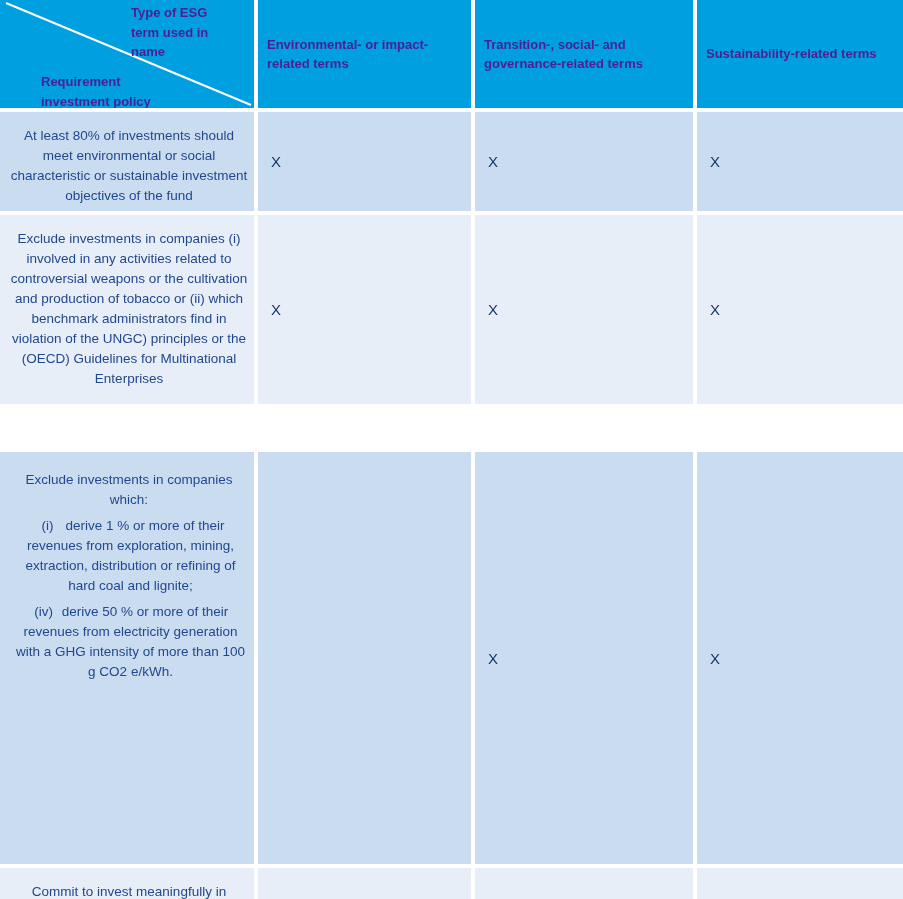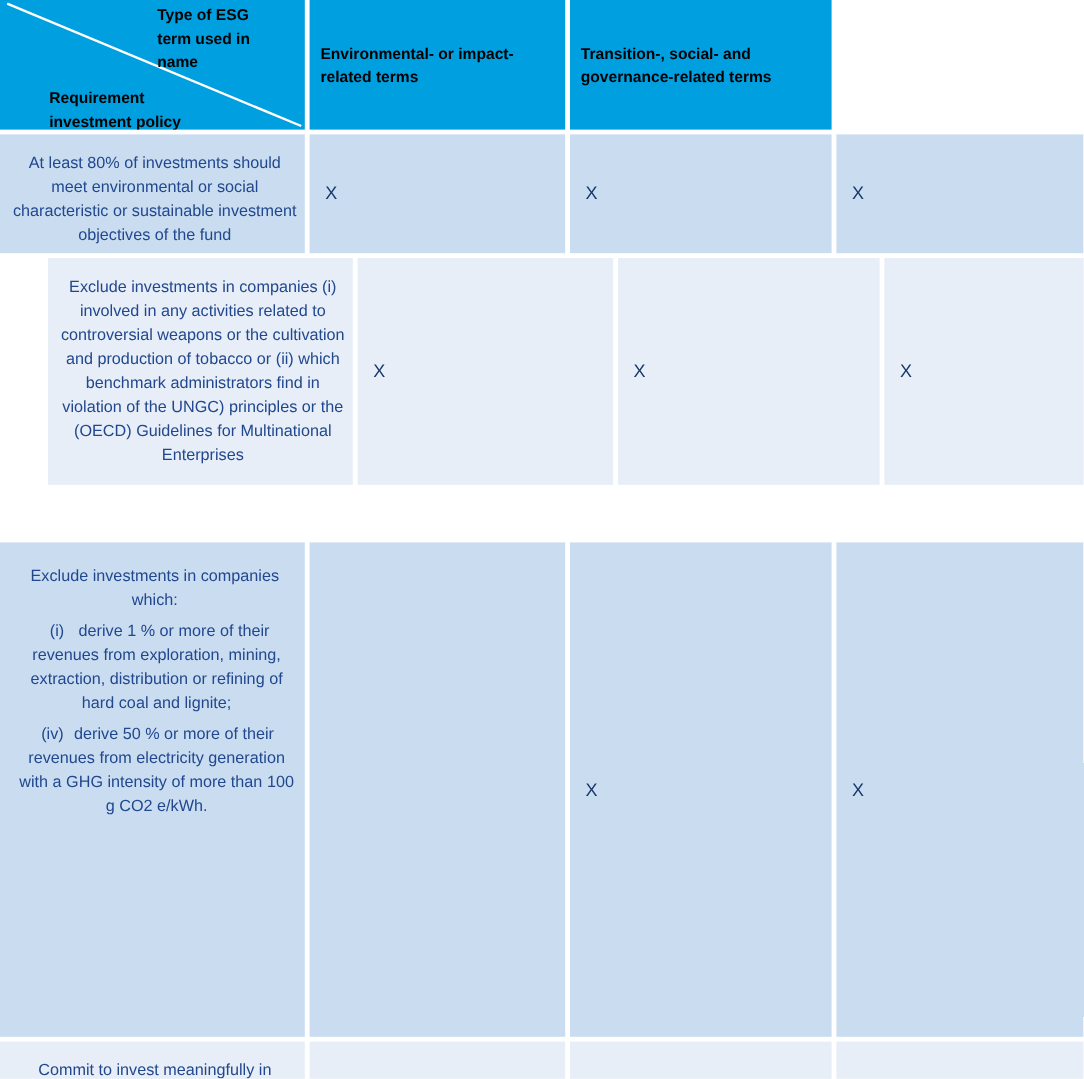--- a/index.html
+++ b/index.html
@@ -18,27 +18,27 @@
   }
   .table{width:903px;}
   .row{
     display:grid;
     grid-template-columns:254px 213px 218px 206px;
     column-gap:4px;
     margin-bottom:4px;
   }
   .header-row{height:108px;}
   .r0{height:99px;}
-  .r1{height:189px;margin-left:40px;}
+  .r1{height:189px;}
   .r2{height:412px;margin-top:48px;}
   .r3{height:83px;margin-bottom:14px;}
   .cell{overflow:hidden;}
   .head{
     background:var(--header-bg);
-    color:#000000;font-weight:bold;font-size:13px;line-height:19.5px;
+    color:#4c1d95;font-weight:bold;font-size:13px;line-height:19.5px;
     display:flex;align-items:center;
     padding:0 4px 0 9px;
     white-space:pre-line;
   }
   .corner{position:relative;display:block;padding:0;}
   .corner-top{position:absolute;left:131px;top:3px;width:118px;}
   .corner-bottom{position:absolute;left:7px;top:72px;margin-left:34px;}
   .diag{position:absolute;left:0;top:0;width:100%;height:100%;display:block;}
   .dark  .cell{background:var(--row-dark);}
   .light .cell{background:var(--row-light);}
@@ -69,20 +69,21 @@
       <div class="corner-top">Type of ESG
 term used in
 name</div>
       <div class="corner-bottom">Requirement
 investment policy</div>
     </div>
     <div class="cell head">Environmental- or impact-
 related terms</div>
     <div class="cell head">Transition-, social- and
 governance-related terms</div>
+    <div class="cell head">Sustainability-related terms</div>
   </div>
   <div id="body-rows">
   <div class="row body-row r0 dark">
     <div class="cell req">
           <div class="para">At least 80% of investments should meet environmental or social characteristic or sustainable investment objectives of the fund</div>
         </div>
     <div class="cell mark">
       <span class="x">X</span>
     </div>
     <div class="cell mark">

